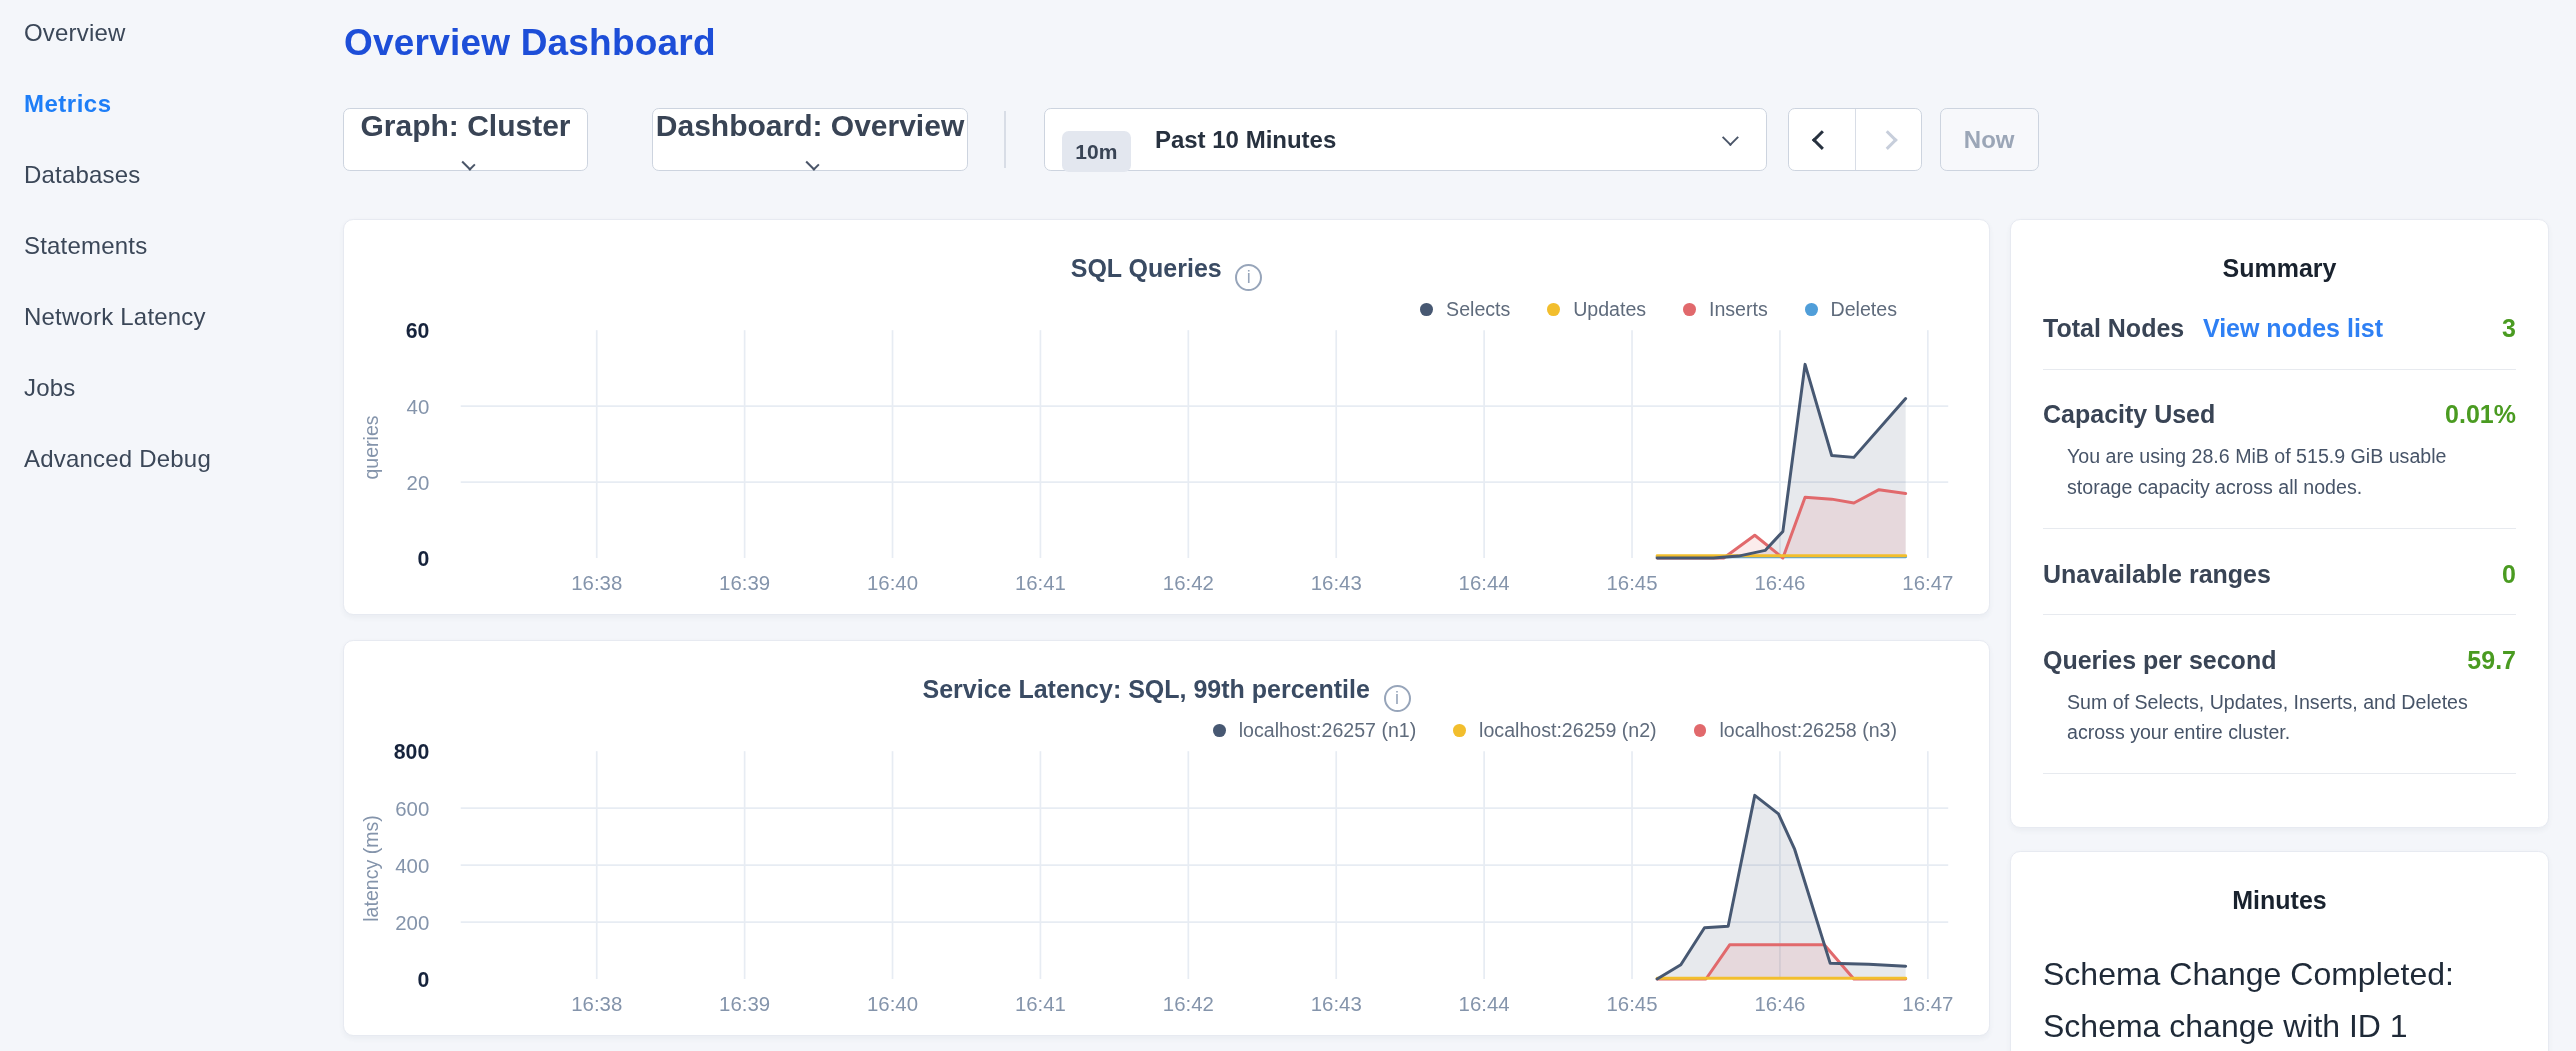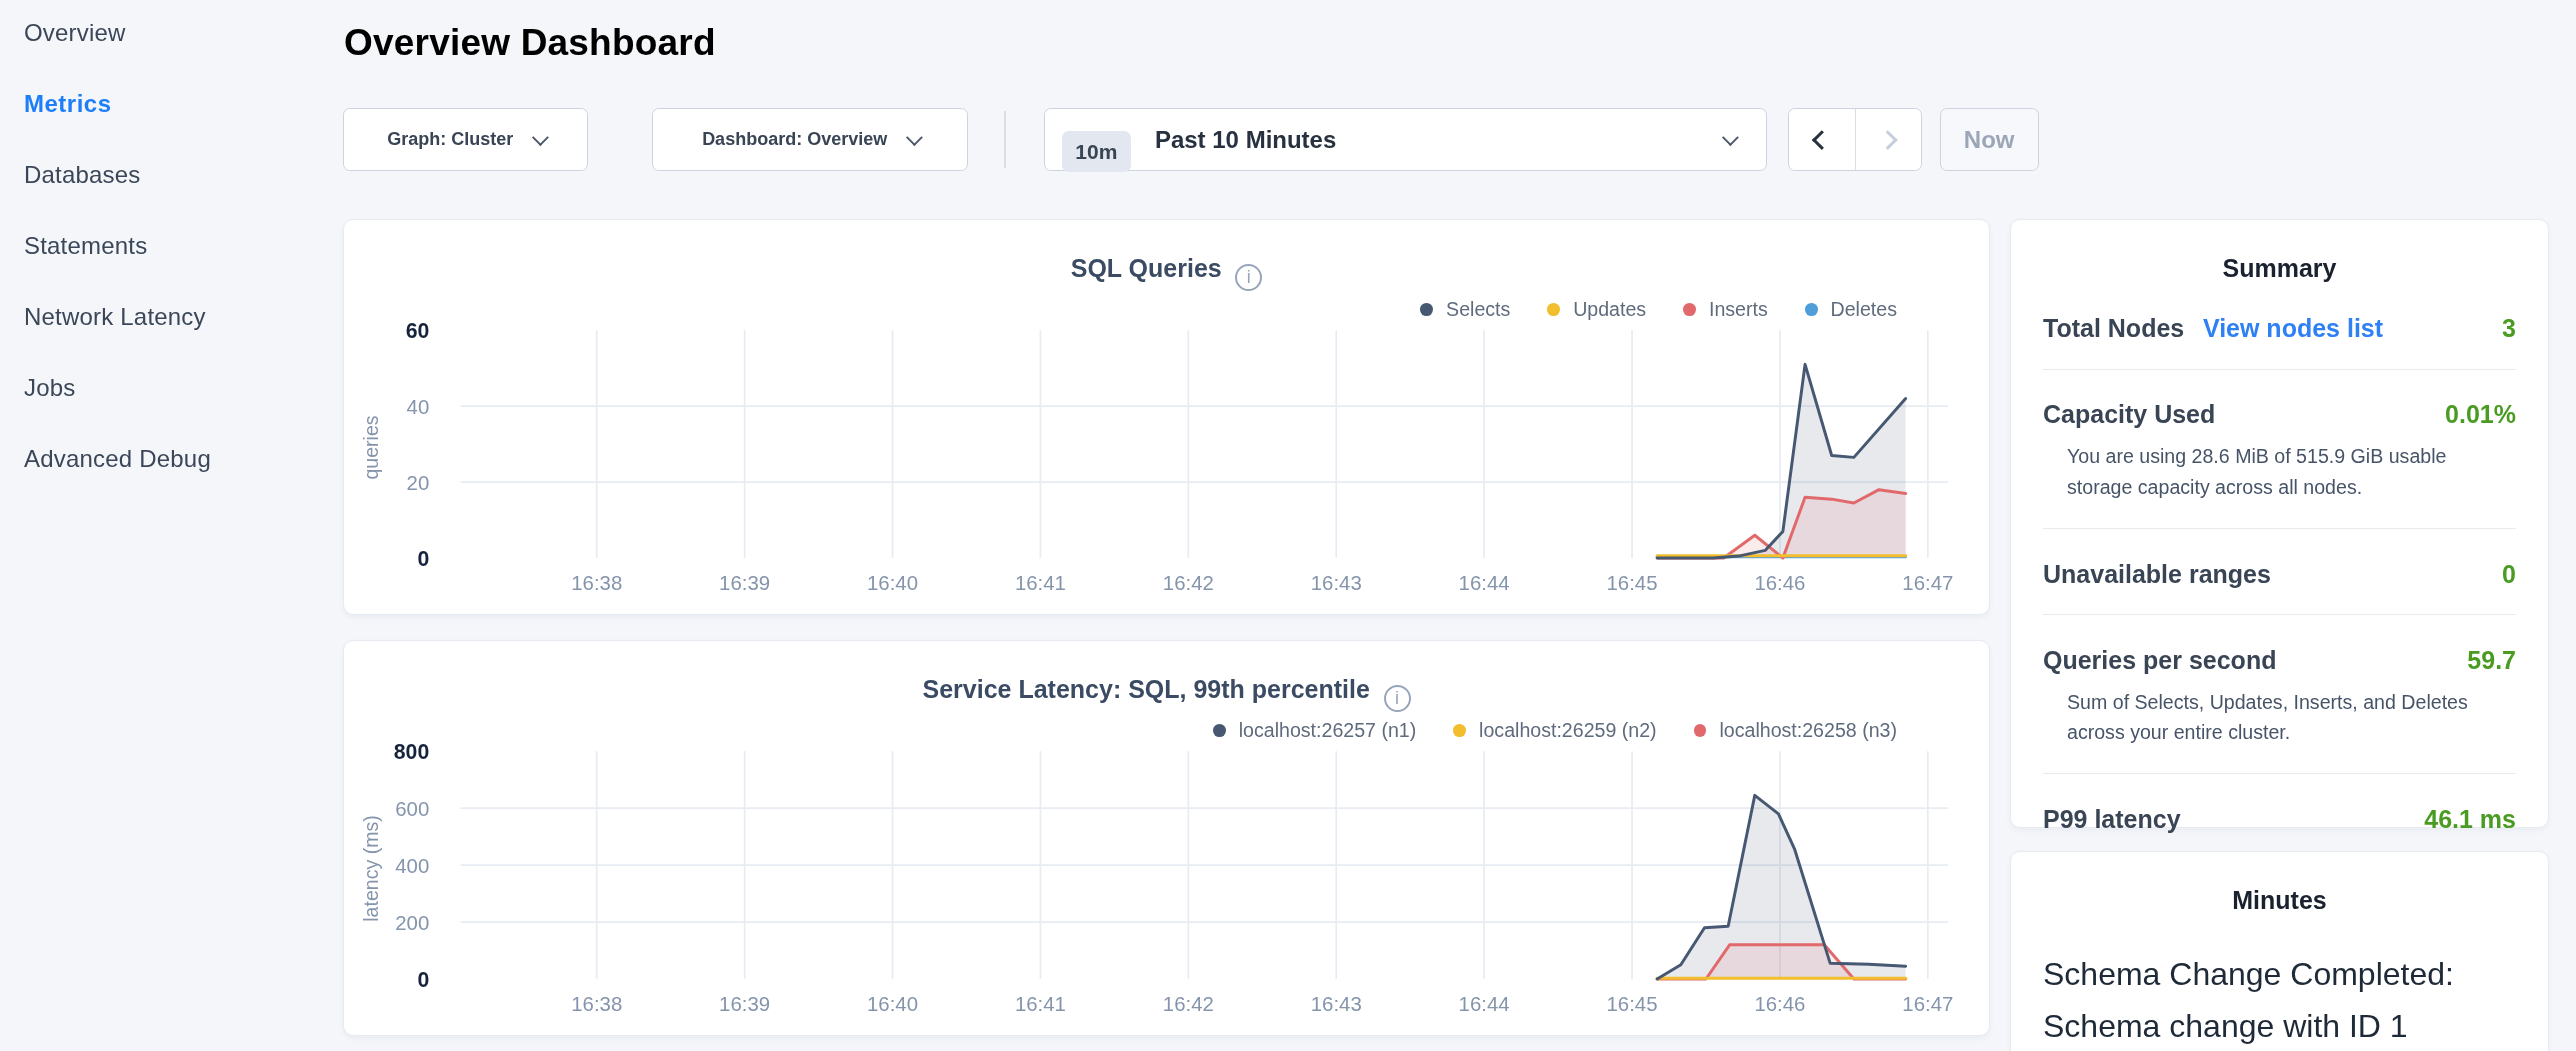--- a/index.html
+++ b/index.html
@@ -5,25 +5,25 @@
   * { margin:0; padding:0; box-sizing:border-box; }
   html,body { width:2576px; height:1051px; overflow:hidden; }
   body { background:#f4f6fa; font-family:"Liberation Sans", sans-serif; color:#394455; position:relative; }
 
   
   .sidebar { position:absolute; left:24px; top:18.7px; display:flex; flex-direction:column; gap:43px; }
   .nav-item { font-size:24px; color:#3b4758; cursor:pointer; letter-spacing:0.2px; }
   .nav-item.active { color:#1e7ef7; font-weight:700; letter-spacing:0.5px; }
 
   
-  .page-title { position:absolute; left:344px; top:22px; font-size:37px; font-weight:700; color:#000000; letter-spacing:0.2px; }
+  .page-title { position:absolute; left:344px; top:22px; font-size:37px; font-weight:700; color:#1d4ed8; letter-spacing:0.2px; }
 
   
   .controls { position:absolute; left:343px; top:108px; height:63px; display:flex; align-items:stretch; }
-  .dropdown { background:#fff; border:0.9px solid #cdd4df; border-radius:6.8px; display:flex; align-items:center; justify-content:center; gap:18.7px; font-size:18px; font-weight:700; color:#394455; cursor:pointer; }
+  .dropdown { background:#fff; border:0.9px solid #cdd4df; border-radius:6.8px; display:flex; align-items:center; justify-content:center; gap:18.7px; font-size:30px; font-weight:700; color:#394455; cursor:pointer;flex-direction:column; }
   .dd-graph { width:245px; }
   .dd-dashboard { width:316px; margin-left:64px; }
   .chev { width:12px; height:12px; border-right:2.6px solid #4a5568; border-bottom:2.6px solid #4a5568; transform:rotate(45deg) translateY(-3.4px); display:inline-block; }
   .vdivider { width:1.7px; background:#d8dde6; margin:3.4px 0 3.4px 36px; }
   .timebox { width:723px; margin-left:38px; background:#fff; border:0.9px solid #cdd4df; border-radius:6.8px; display:flex; align-items:center; padding:0 34px 0 17px; position:relative; cursor:pointer; }
   .time-badge { background:#e3e7ef; border-radius:6.8px; padding:8.5px 13.6px; font-size:21px; font-weight:700; color:#394455;margin-top:24px; }
   .time-label { margin-left:24px; font-size:24px; font-weight:700; color:#27313f; }
   .timebox .chev { position:absolute; right:32px; border-color:#4a5568; }
   .arrowgroup { display:flex; margin-left:21px; background:#fff; border:0.9px solid #cdd4df; border-radius:6.8px; overflow:hidden; }
   .arrowbtn { width:66px; display:flex; align-items:center; justify-content:center; cursor:pointer; }
@@ -235,24 +235,20 @@
   </div>
   <div class="sdivider"></div>
 
   <div class="srow">
     <span class="srow-label">Queries per second</span>
     <span class="srow-value">59.7</span>
   </div>
   <div class="srow-desc">Sum of Selects, Updates, Inserts, and Deletes across your entire cluster.</div>
   <div class="sdivider"></div>
 
-  <div class="srow">
-    <span class="srow-label">P99 latency</span>
-    <span class="srow-value">46.1 ms</span>
-  </div>
 </div>
 
 <div class="card events-card">
   <div class="panel-title">Minutes</div>
   <div class="event-msg">Schema Change Completed: Schema change with ID 1 was completed.</div>
   <div class="event-time">May 13, 2020 at 4:45 PM</div>
 </div>
 
 
 </body></html>

